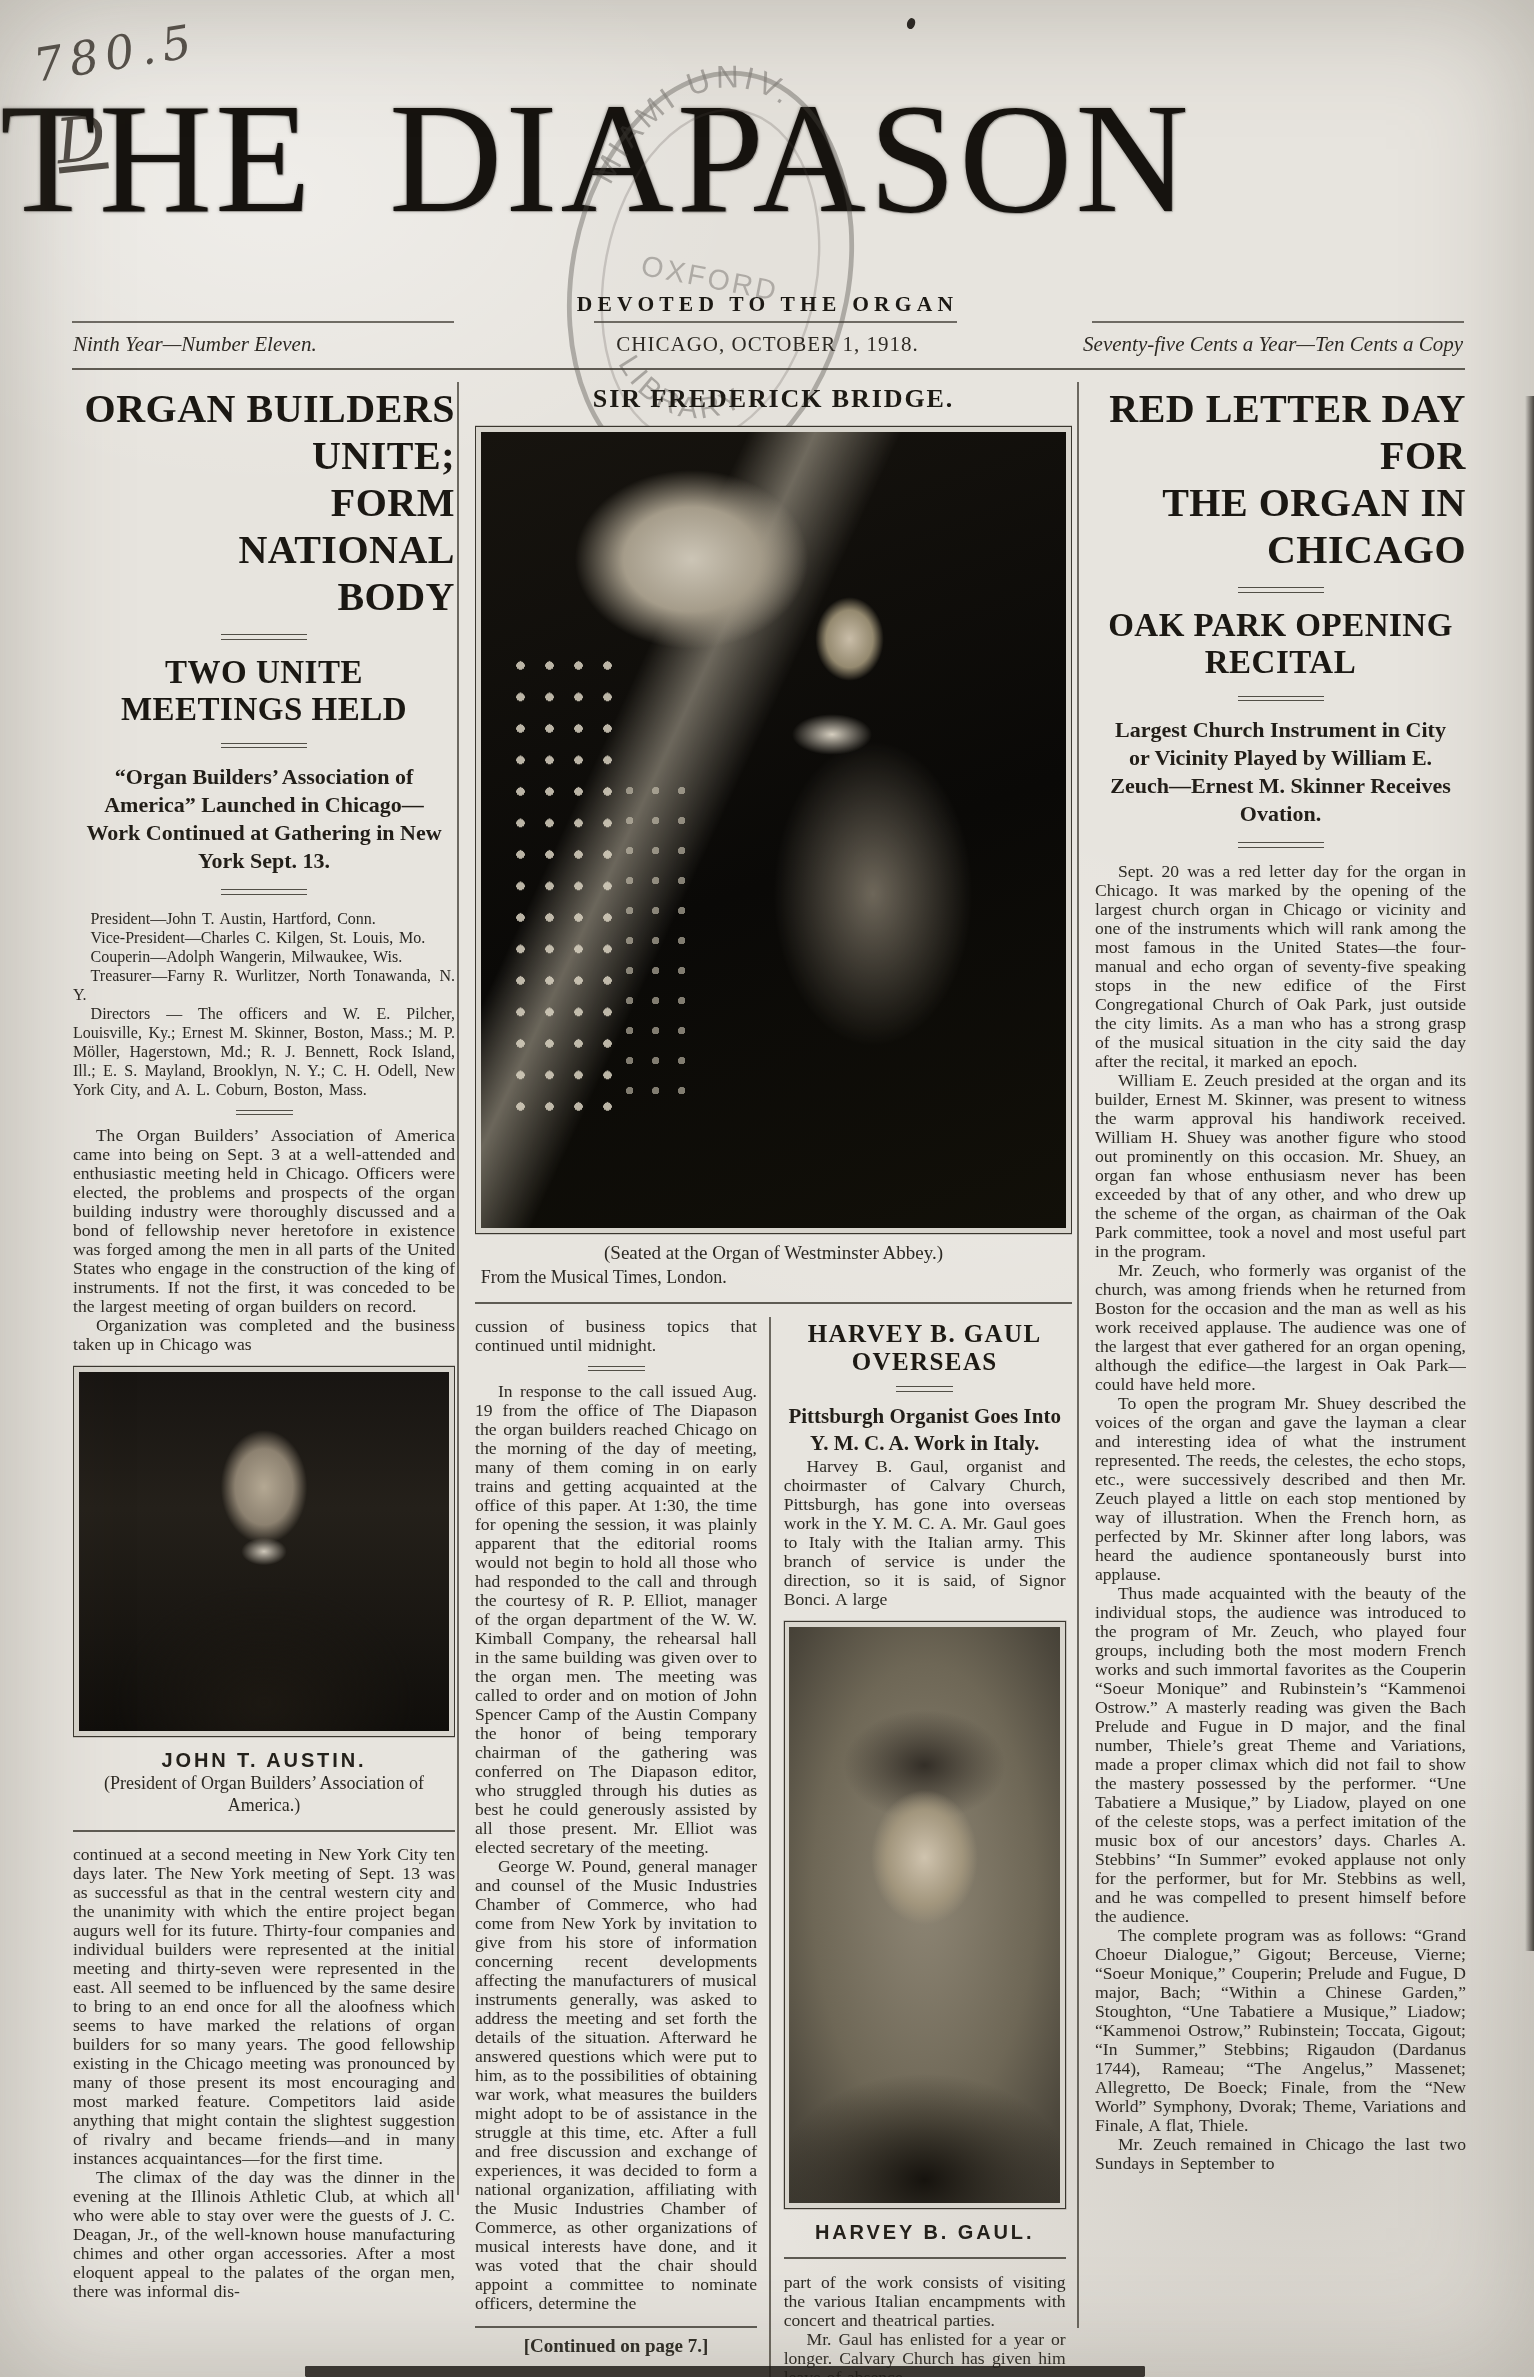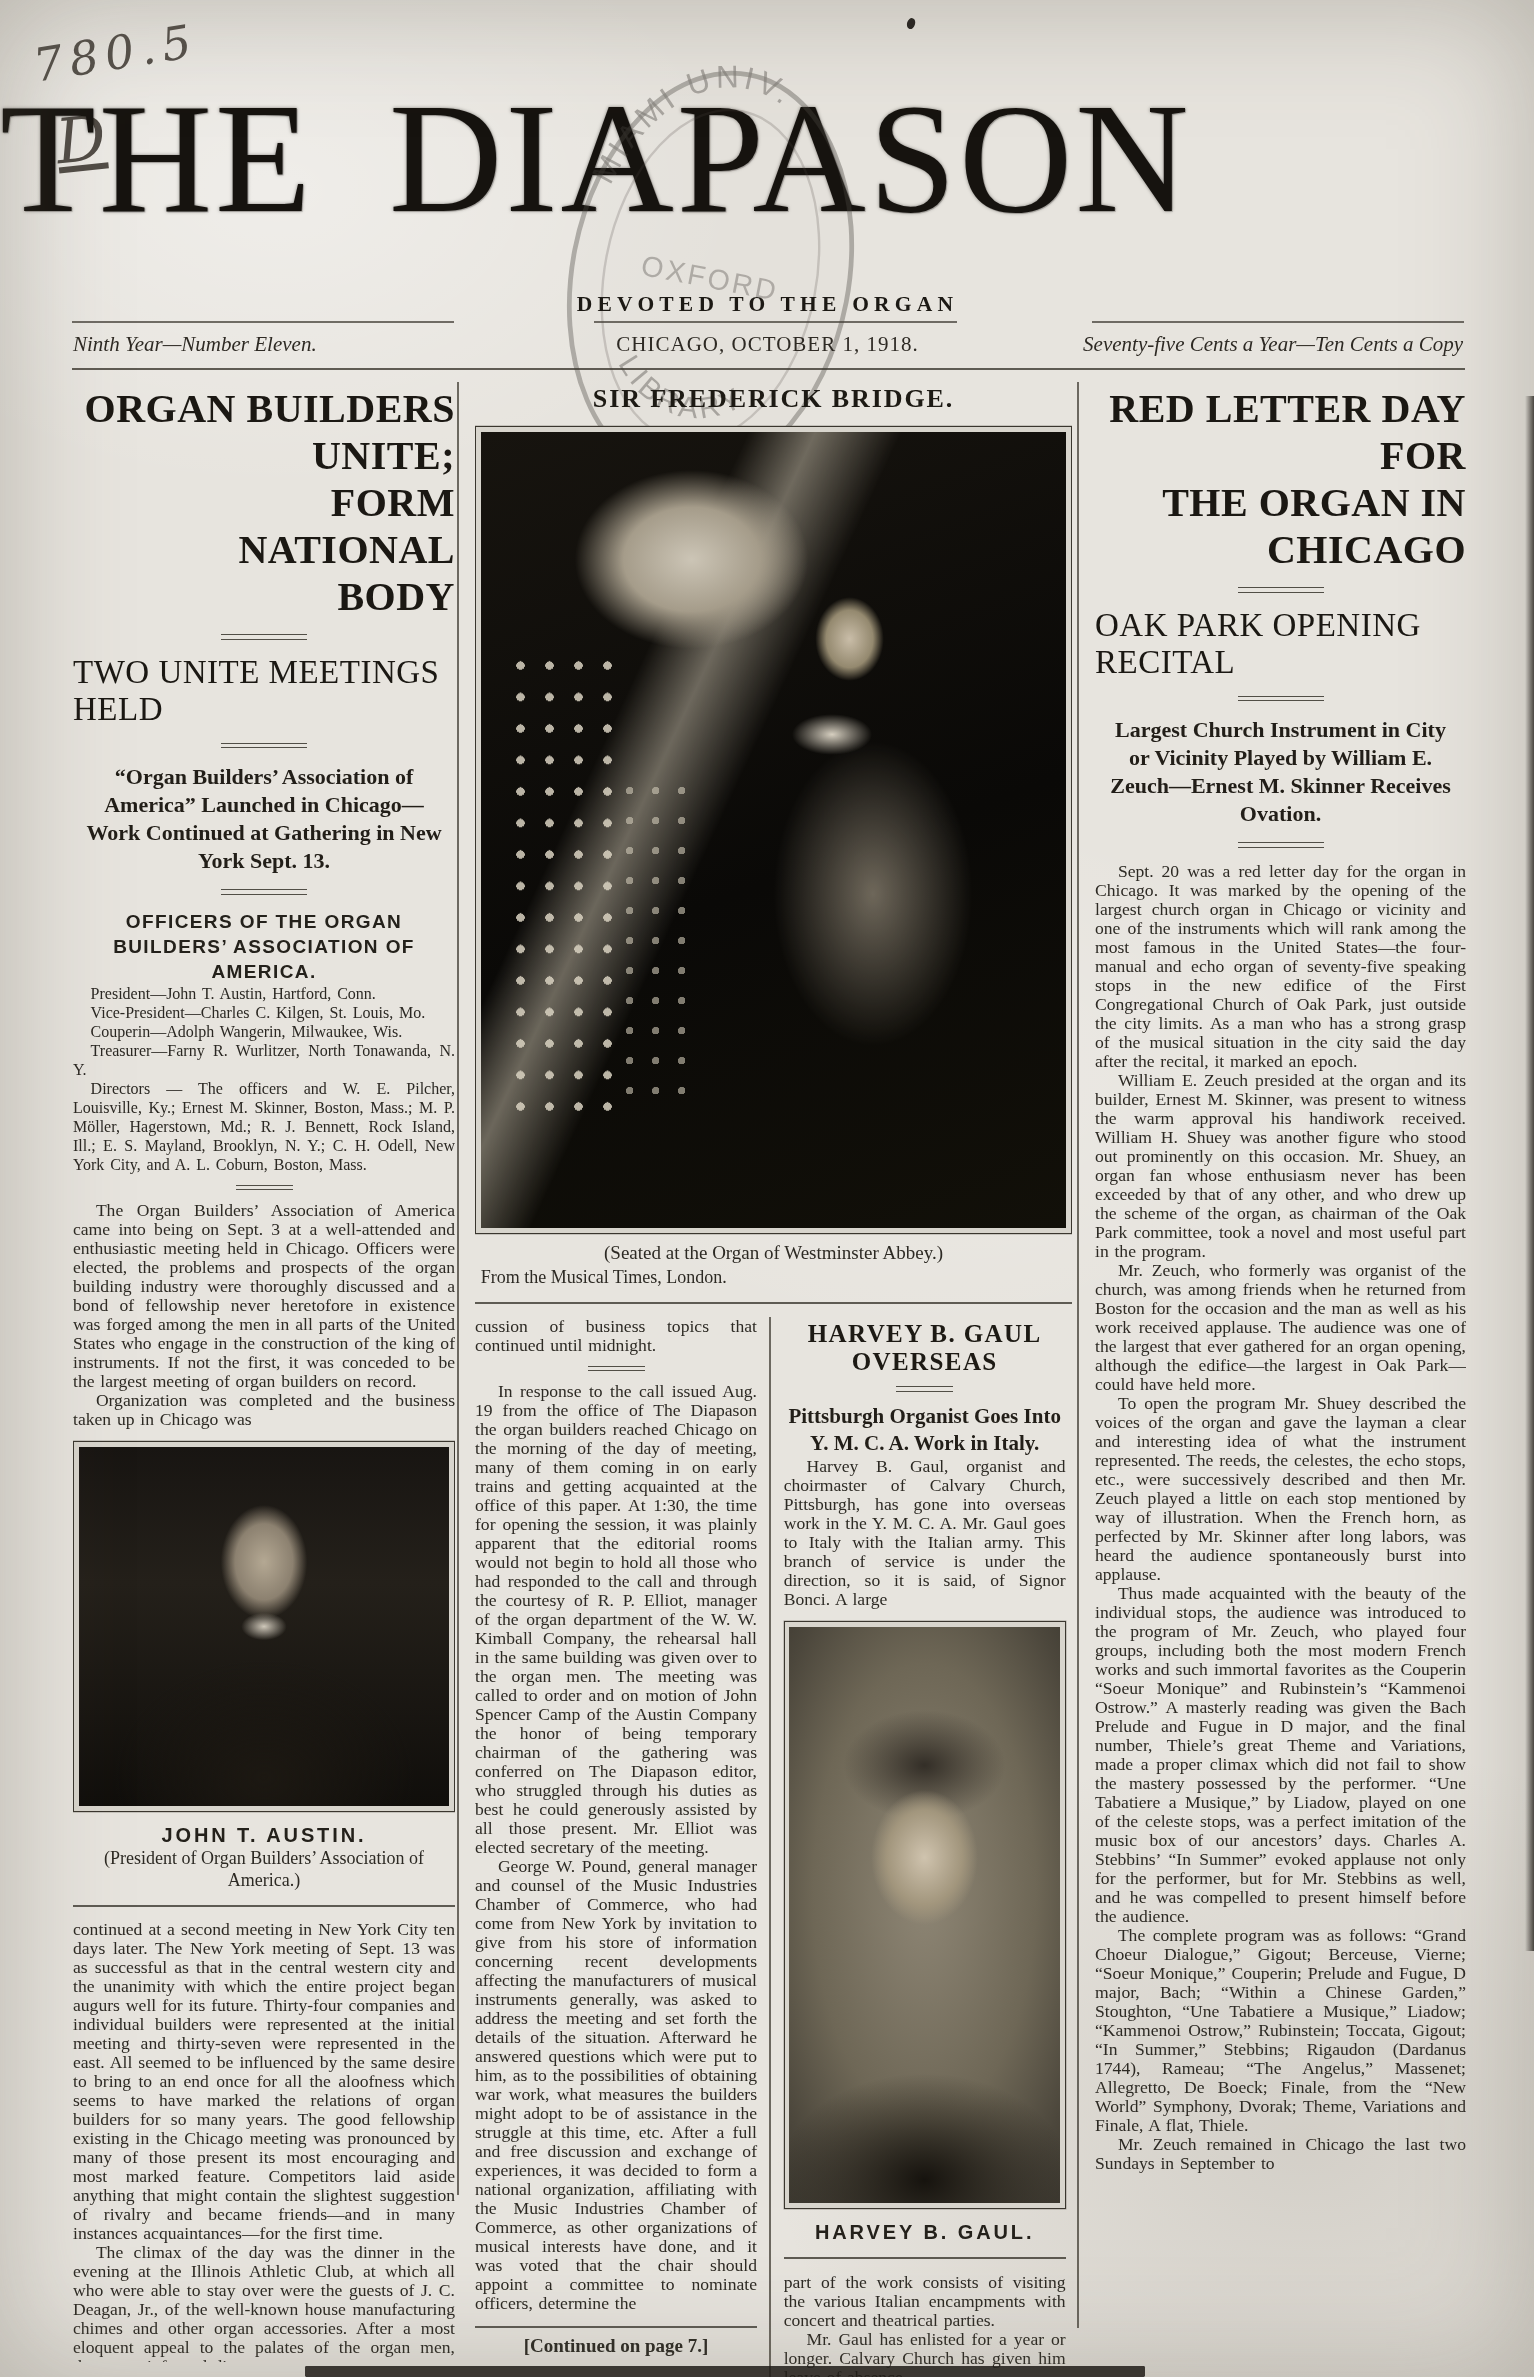--- a/index.html
+++ b/index.html
@@ -51,21 +51,21 @@
   .vr1{left:457px;top:382px;height:1813px;}
   .vr2{left:1077px;top:382px;height:1946px;}
   
   p{margin:0;padding:0;}
   .body-p{font-size:17.6px;line-height:19px;text-align:justify;color:#2d2a24;
     word-spacing:1.4px;}
   .body-p.indent{text-indent:1.3em;}
   .h1{font-size:40px;line-height:47px;font-weight:bold;color:#1b1813;margin:2.9px 0 0 0;
     letter-spacing:0.5px;text-align:right;}
   .h1 .l2{display:block;padding-left:57px;}
-  .h2{font-size:33px;font-weight:normal;text-align:left;color:#1b1813;margin:0;letter-spacing:0.5px;}
+  .h2{font-size:33px;font-weight:bold;text-align:center;color:#1b1813;margin:12px;letter-spacing:0.5px;}
   .deck{font-size:22px;line-height:28px;font-weight:bold;text-align:center;color:#221e18;padding:0 12.4px;}
   .divider{width:86px;height:3.8px;border-top:1.9px solid #38342c;border-bottom:1.4px solid #38342c;
     margin:14.3px auto;opacity:.85;}
   .divider.small{width:57px;margin:10.5px auto;}
   .kicker{font-family:"Liberation Sans","DejaVu Sans",sans-serif;font-weight:bold;
     font-size:19px;line-height:25px;text-align:center;letter-spacing:1.4px;color:#24211b;}
   .officers{font-size:16px;line-height:19px;}
   .officers p{text-indent:1.1em;text-align:justify;word-spacing:1.9px;}
   .photo{border:1.9px solid #3a362e;background:#d8d5cd;padding:4.8px;margin:12.4px 0 6.7px 0;
     box-shadow:0 0 0 0.5px rgba(60,56,46,.4);}
@@ -157,21 +157,20 @@
   <section class="col col-left">
     <h2 class="h1">
       <span>ORGAN BUILDERS UNITE;</span>
       <span class="l2">FORM NATIONAL BODY</span>
     </h2>
     <div class="divider"></div>
     <h3 class="h2">TWO UNITE MEETINGS HELD</h3>
     <div class="divider"></div>
     <p class="deck">“Organ Builders’ Association of America” Launched in Chicago— Work Continued at Gathering in New York Sept. 13.</p>
     <div class="divider"></div>
-    <div class="kicker">OFFICERS OF THE ORGAN BUILDERS’ ASSOCIATION OF AMERICA.</div>
     <div class="officers">
       <p>President—John T. Austin, Hartford, Conn.</p>
       <p>Vice-President—Charles C. Kilgen, St. Louis, Mo.</p>
       <p>Couperin—Adolph Wangerin, Milwaukee, Wis.</p>
       <p>Treasurer—Farny R. Wurlitzer, North Tonawanda, N. Y.</p>
       <p>Directors — The officers and W. E. Pilcher, Louisville, Ky.; Ernest M. Skinner, Boston, Mass.; M. P. Möller, Hagerstown, Md.; R. J. Bennett, Rock Island, Ill.; E. S. Mayland, Brooklyn, N. Y.; C. H. Odell, New York City, and A. L. Coburn, Boston, Mass.</p>
     </div>
     <div class="divider small"></div>
     <p class="body-p indent">The Organ Builders’ Association of America came into being on Sept. 3 at a well-attended and enthusiastic meeting held in Chicago. Officers were elected, the problems and prospects of the organ building industry were thoroughly discussed and a bond of fellowship never heretofore in existence was forged among the men in all parts of the United States who engage in the construction of the king of instruments. If not the first, it was conceded to be the largest meeting of organ builders on record.</p>
     <p class="body-p indent">Organization was completed and the business taken up in Chicago was</p>

